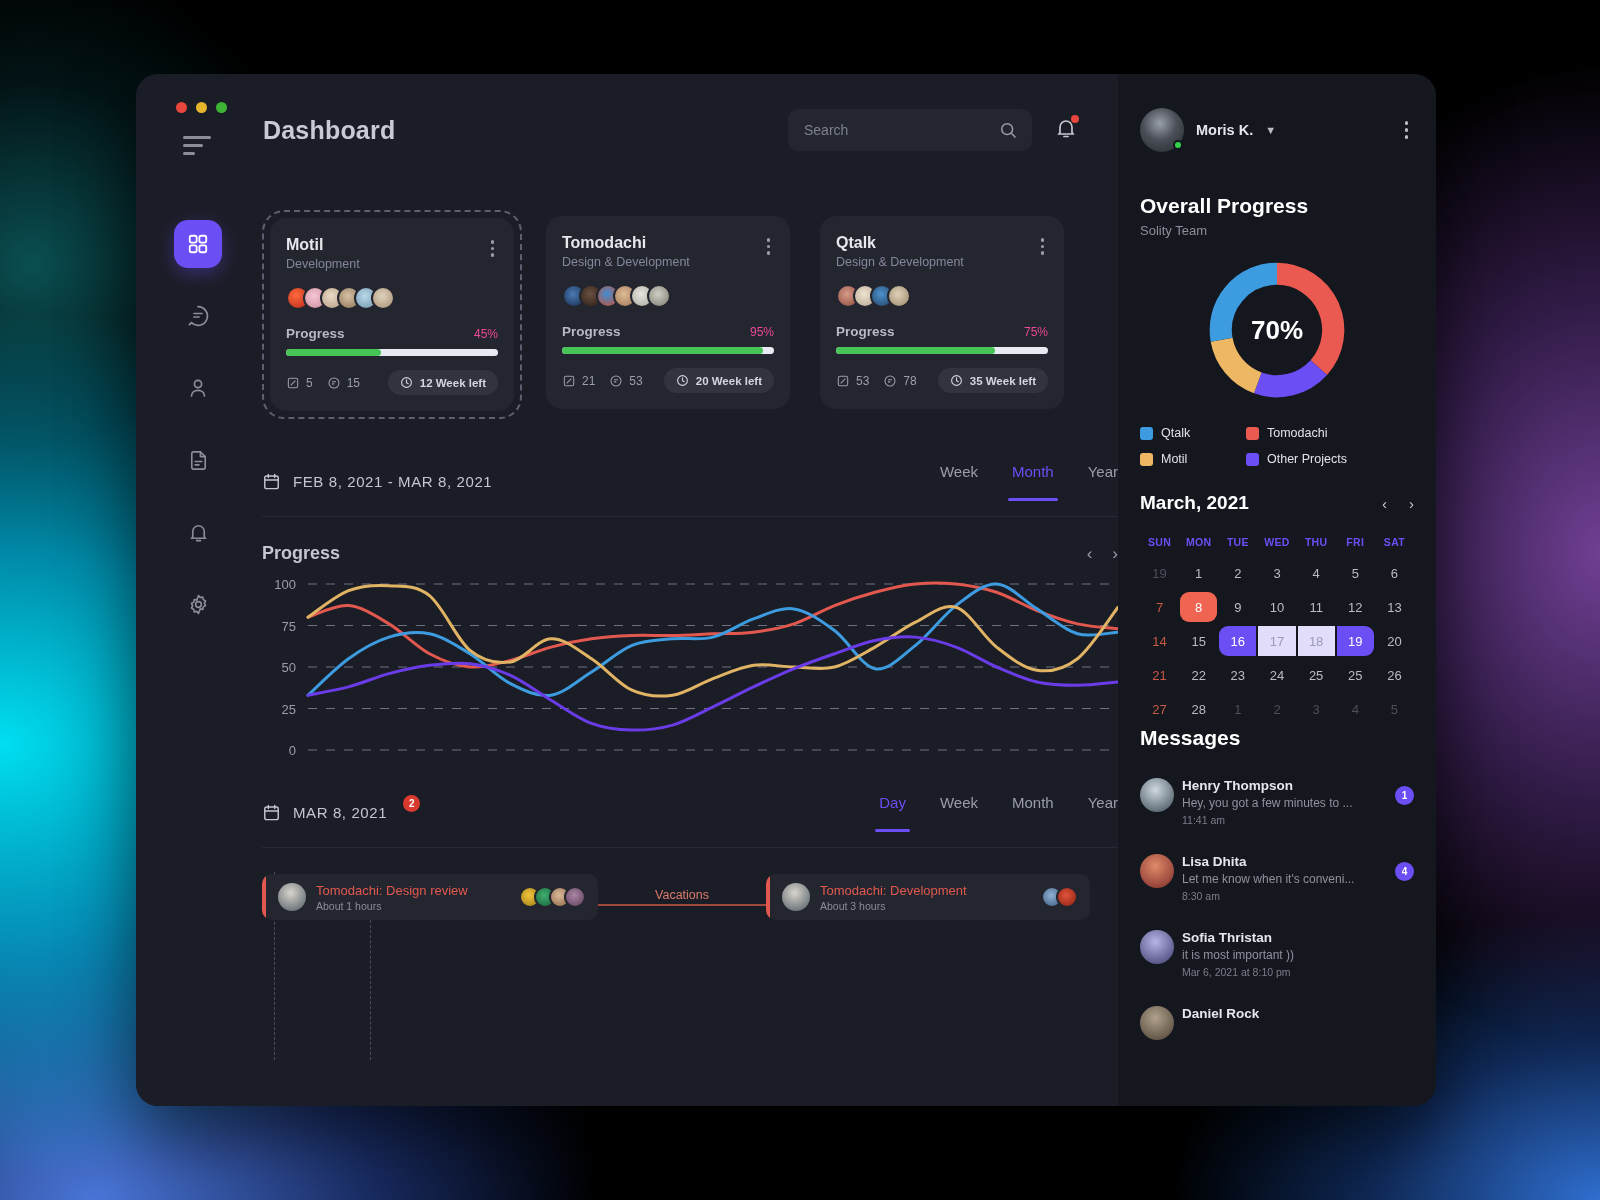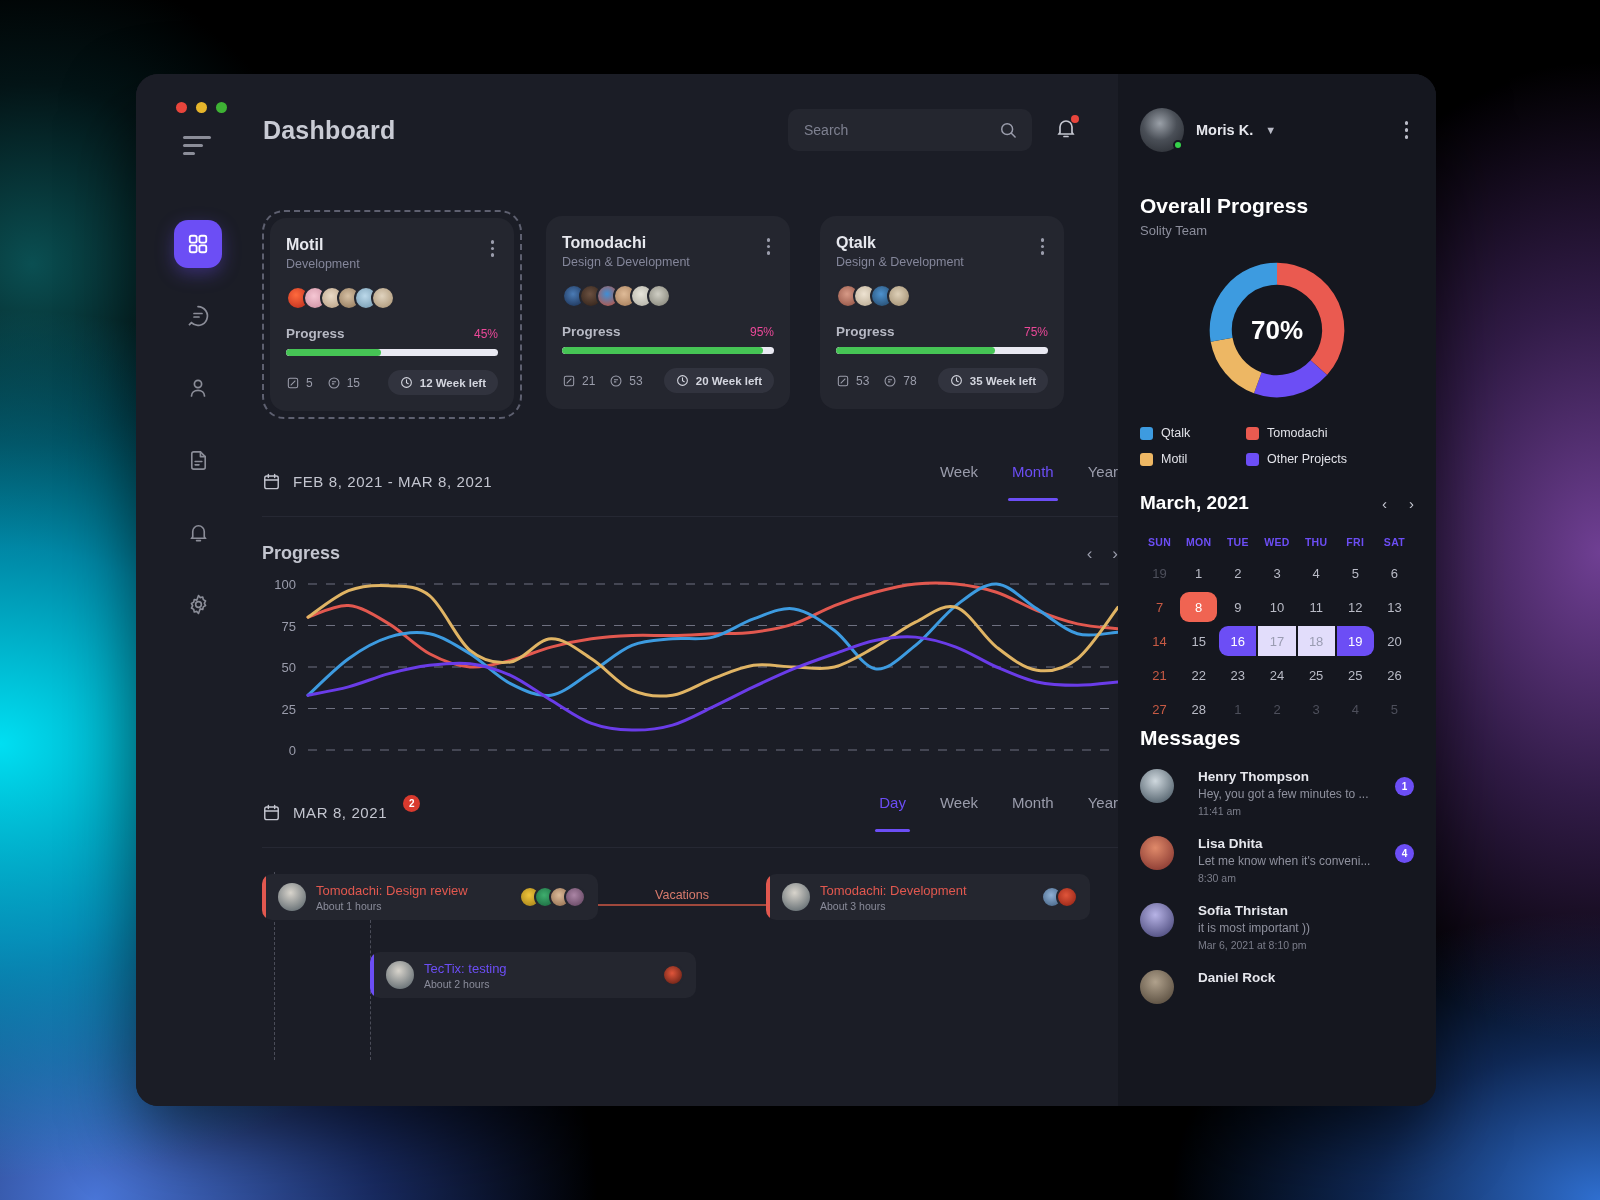--- a/index.html
+++ b/index.html
@@ -189,21 +189,21 @@
   .cal-cell.sun { color:#c75a44; }
   .cal-cell .mark { position:absolute; inset:2px 1px; border-radius:9px; }
   .cal-cell .num { position:relative; z-index:2; }
   .cal-cell.today .mark { background:#f06452; } .cal-cell.today .num { color:#fff; font-weight:500;}
   .cal-cell.r-start .mark { background:#6c4ef5; border-radius:9px 0 0 9px; } .cal-cell.r-start .num{color:#fff;}
   .cal-cell.r-mid .mark { background:#e2ddfb; border-radius:0; } .cal-cell.r-mid .num{color:#9a9cb2;}
   .cal-cell.r-end .mark { background:#6c4ef5; border-radius:0 9px 9px 0; } .cal-cell.r-end .num{color:#fff;}
 
   
   .msg-title { font-size:21px; font-weight:700; color:#fff; }
-  .msg { display:flex; gap:24px; margin-top:19px; align-items:flex-start; cursor:pointer;justify-content:flex-end;}
+  .msg { display:flex; gap:8px; margin-top:28px; align-items:flex-start; cursor:pointer;justify-content:flex-end;}
   .msg-av { width:34px; height:34px; border-radius:50%; flex:0 0 34px; background-size:cover; }
   .msg-body { min-width:0; flex:1 1 auto; }
   .msg-name { font-size:13.5px; font-weight:700; color:#e6e7ed; }
   .msg-prev { font-size:12px; color:#8f919e; margin-top:3px; white-space:nowrap; overflow:hidden; text-overflow:ellipsis; }
   .msg-time { font-size:10.5px; color:#7b7d8a; margin-top:4px; }
   .msg-badge {
     width:19px; height:19px; border-radius:50%; background:#6c4ef5; color:#fff;
     font-size:10px; font-weight:700; display:flex; align-items:center; justify-content:center; flex:0 0 19px; margin-top:8px;
   }
 </style>
@@ -557,33 +557,20 @@
                 <span class="tl-name" style="color:#e2584f;display:block">Tomodachi: Development</span>
                 <span class="tl-sub" style="display:block">About 3 hours</span>
               </span>
               <span class="tl-avs">
                 <span class="av" style="background:radial-gradient(circle at 45% 40%,#8fb0d4,#3c5a7c)"></span>
                 <span class="av" style="background:radial-gradient(circle at 45% 40%,#e0553a,#8d1f12)"></span>
               </span>
             </div>
           </div>
 
-          <div class="tl-row" style="margin-top:32px; padding-left:108px;">
-            <div class="tl-item" style="width:326px;">
-              <span class="tl-accent" style="background:#6c4ef5"></span>
-              <span class="tl-av" style="background:radial-gradient(circle at 45% 35%,#d8d4cc,#4e5a62)"></span>
-              <span class="tl-txt">
-                <span class="tl-name" style="color:#6c4ef5;display:block">TecTix: testing</span>
-                <span class="tl-sub" style="display:block">About 2 hours</span>
-              </span>
-              <span class="tl-avs">
-                <span class="av" style="background:radial-gradient(circle at 45% 40%,#e0553a,#521810)"></span>
-              </span>
-            </div>
-          </div>
         </div>
       </div>
 
     </div>
   </main>
 
   <aside class="right">
 
     <div class="right-top">
       <span class="user-av">

